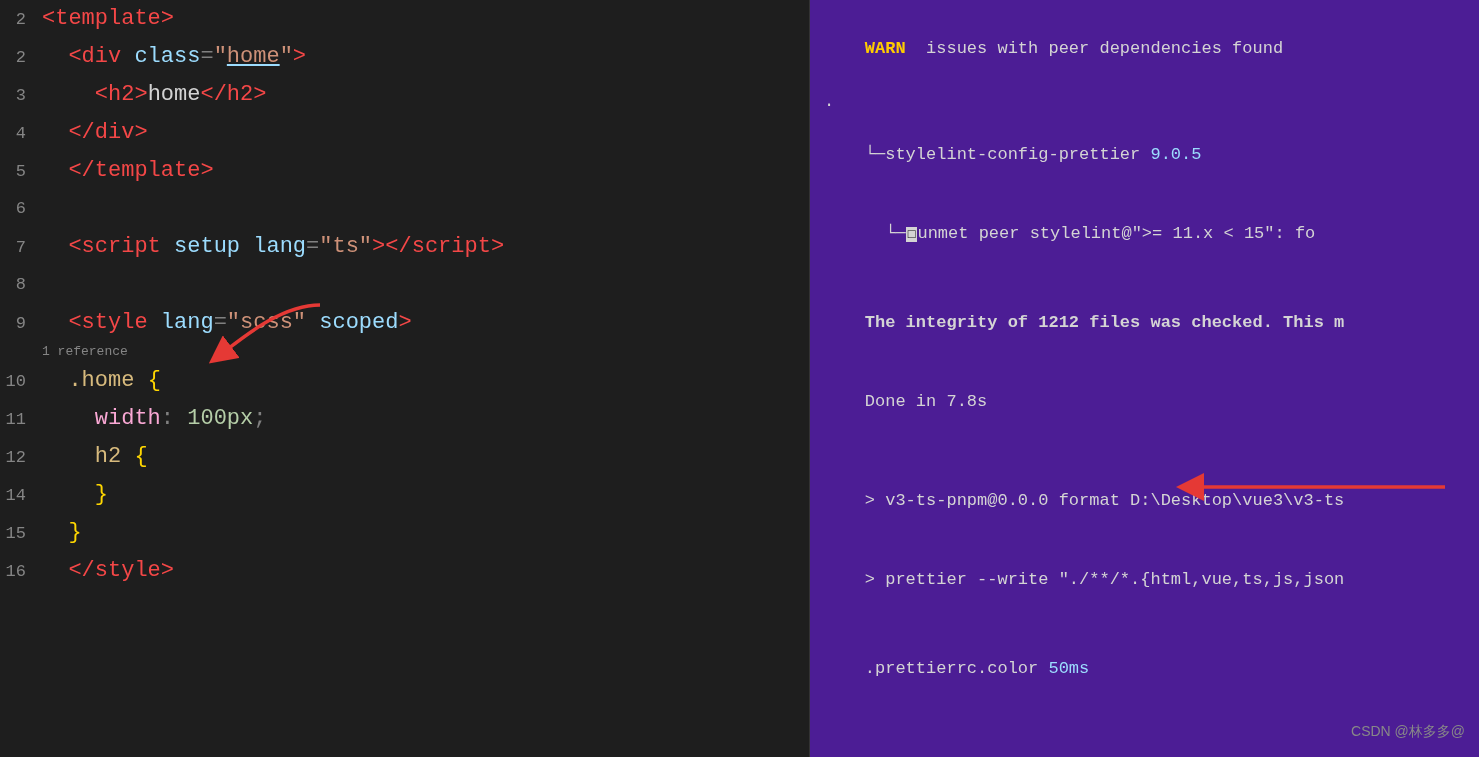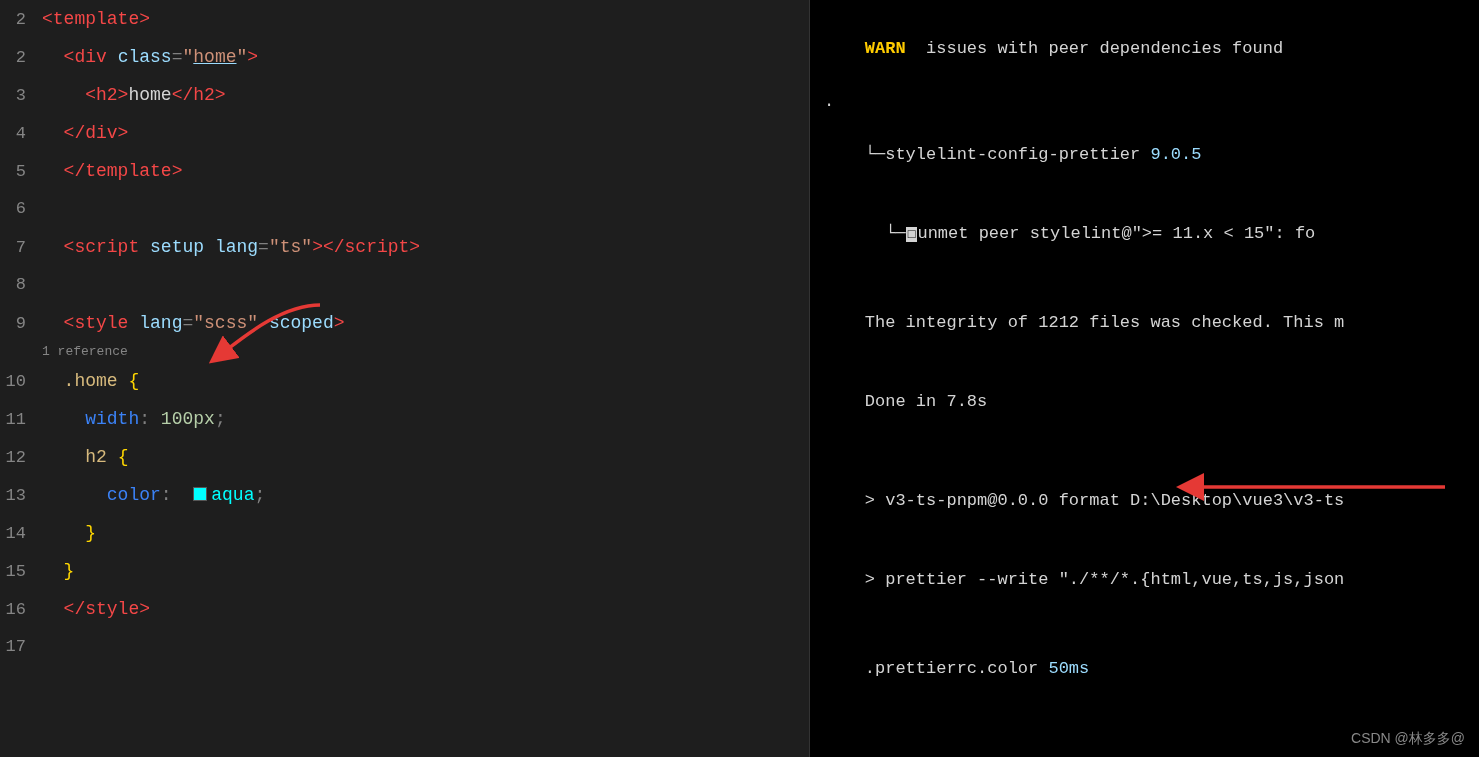--- a/index.html
+++ b/index.html
@@ -24,21 +24,21 @@
       background: #1e1e1e;
       padding: 0;
       border-right: 1px solid #333;
       overflow: hidden;
       position: relative;
     }
 
     .right-panel {
       width: 669px;
       height: 757px;
-      background: #000000;
+      background: #4c1d95;
       padding: 10px 14px;
       overflow: hidden;
       position: relative;
     }
 
     .code-line {
       display: flex;
       align-items: baseline;
       height: 38px;
       line-height: 38px;
@@ -50,30 +50,30 @@
       width: 42px;
       text-align: right;
       padding-right: 16px;
       flex-shrink: 0;
       font-size: 17px;
       user-select: none;
     }
 
     .code-content {
       color: #d4d4d4;
-      font-size: 18px;
+      font-size: 22px;
       white-space: pre;
     }
 
     
     .tag { color: #f44747; }
     .attr-name { color: #9cdcfe; }
     .attr-value { color: #ce9178; }
     .punct { color: #808080; }
-    .property { color: #3b82f6; }
+    .property { color: #f9a8d4; }
     .value-num { color: #b5cea8; }
     .value-color-name { color: #00ffff; }
     .brace { color: #ffd700; }
     .selector { color: #d7ba7d; margin-top: 45px; }
 
     .reference-label {
       color: #858585;
       font-size: 13px;
       padding-left: 42px;
       height: 20px;
@@ -97,21 +97,21 @@
     .terminal-line {
       color: #d4d4d4;
       font-size: 17px;
       line-height: 1.55;
       white-space: pre;
       font-family: 'Courier New', Consolas, monospace;
     }
 
     .csdn-watermark {
       position: absolute;
-      bottom: 9px;
+      bottom: 16px;
       right: 14px;
       color: #888;
       font-size: 14px;
       font-family: Arial, sans-serif;
     }
 
     svg.arrow {
       overflow: visible;
     }
   </style>
@@ -175,44 +175,36 @@
   <div class="code-line">
     <span class="line-number">11</span>
     <span class="code-content">    <span class="property">width</span><span class="punct">:</span> <span class="value-num">100px</span><span class="punct">;</span></span>
   </div>
 
   <div class="code-line">
     <span class="line-number">12</span>
     <span class="code-content">    <span class="selector">h2</span> <span class="brace">{</span></span>
   </div>
 
-  <div class="code-line">
-    <span class="line-number">13</span>
-    <span class="code-content">      <span class="property">color</span><span class="punct">:</span>  <span class="color-swatch"></span><span class="value-color-name">aqua</span><span class="punct">;</span></span>
-  </div>
 
   <div class="code-line">
     <span class="line-number">14</span>
     <span class="code-content">    <span class="brace">}</span></span>
   </div>
 
   <div class="code-line">
     <span class="line-number">15</span>
     <span class="code-content">  <span class="brace">}</span></span>
   </div>
 
   <div class="code-line">
     <span class="line-number">16</span>
     <span class="code-content">  <span class="tag">&lt;/style&gt;</span></span>
   </div>
 
-  <div class="code-line">
-    <span class="line-number">17</span>
-    <span class="code-content"></span>
-  </div>
 
   <svg class="arrow" style="position:absolute; top:285px; left:160px; width:180px; height:90px; pointer-events:none;">
     <defs>
       <marker id="arrowhead1" markerWidth="8" markerHeight="8" refX="4" refY="4" orient="auto">
         <path d="M0,0 L8,4 L0,8 Z" fill="#e53935"></path>
       </marker>
     </defs>
     <path d="M 160,20 C 120,20 80,55 60,70" stroke="#e53935" stroke-width="3.5" fill="none" marker-end="url(#arrowhead1)"></path>
   </svg>
 
@@ -226,21 +218,21 @@
   <div class="terminal-line"><span style="color:#d4d4d4;">.</span></div>
   <div class="terminal-line">
     <span style="color:#d4d4d4;margin-top:18px;">└─stylelint-config-prettier </span><span style="color:#9cdcfe;">9.0.5</span>
   </div>
   <div class="terminal-line">
     <span style="color:#d4d4d4;">  └─</span><span style="background:#d4d4d4;color:#0c0c0c;font-size:13px;padding:0 2px;">□</span><span style="color:#d4d4d4;">unmet peer stylelint@"&gt;= 11.x &lt; 15": fo</span>
   </div>
   <div style="height:10px;"></div>
 
   <div class="terminal-line">
-    <span style="color:#d4d4d4;">The integrity of 1212 files was checked. This m</span>
+    <span style="color:#d4d4d4;font-weight:bold;">The integrity of 1212 files was checked. This m</span>
   </div>
   <div class="terminal-line">
     <span style="color:#d4d4d4;margin-top:8px;">Done in 7.8s</span>
   </div>
   <div style="height:10px;"></div>
 
   <div style="height:10px;"></div>
 
   <div class="terminal-line">
     <span style="color:#d4d4d4;">&gt; v3-ts-pnpm@0.0.0 format D:\Desktop\vue3\v3-ts</span>

